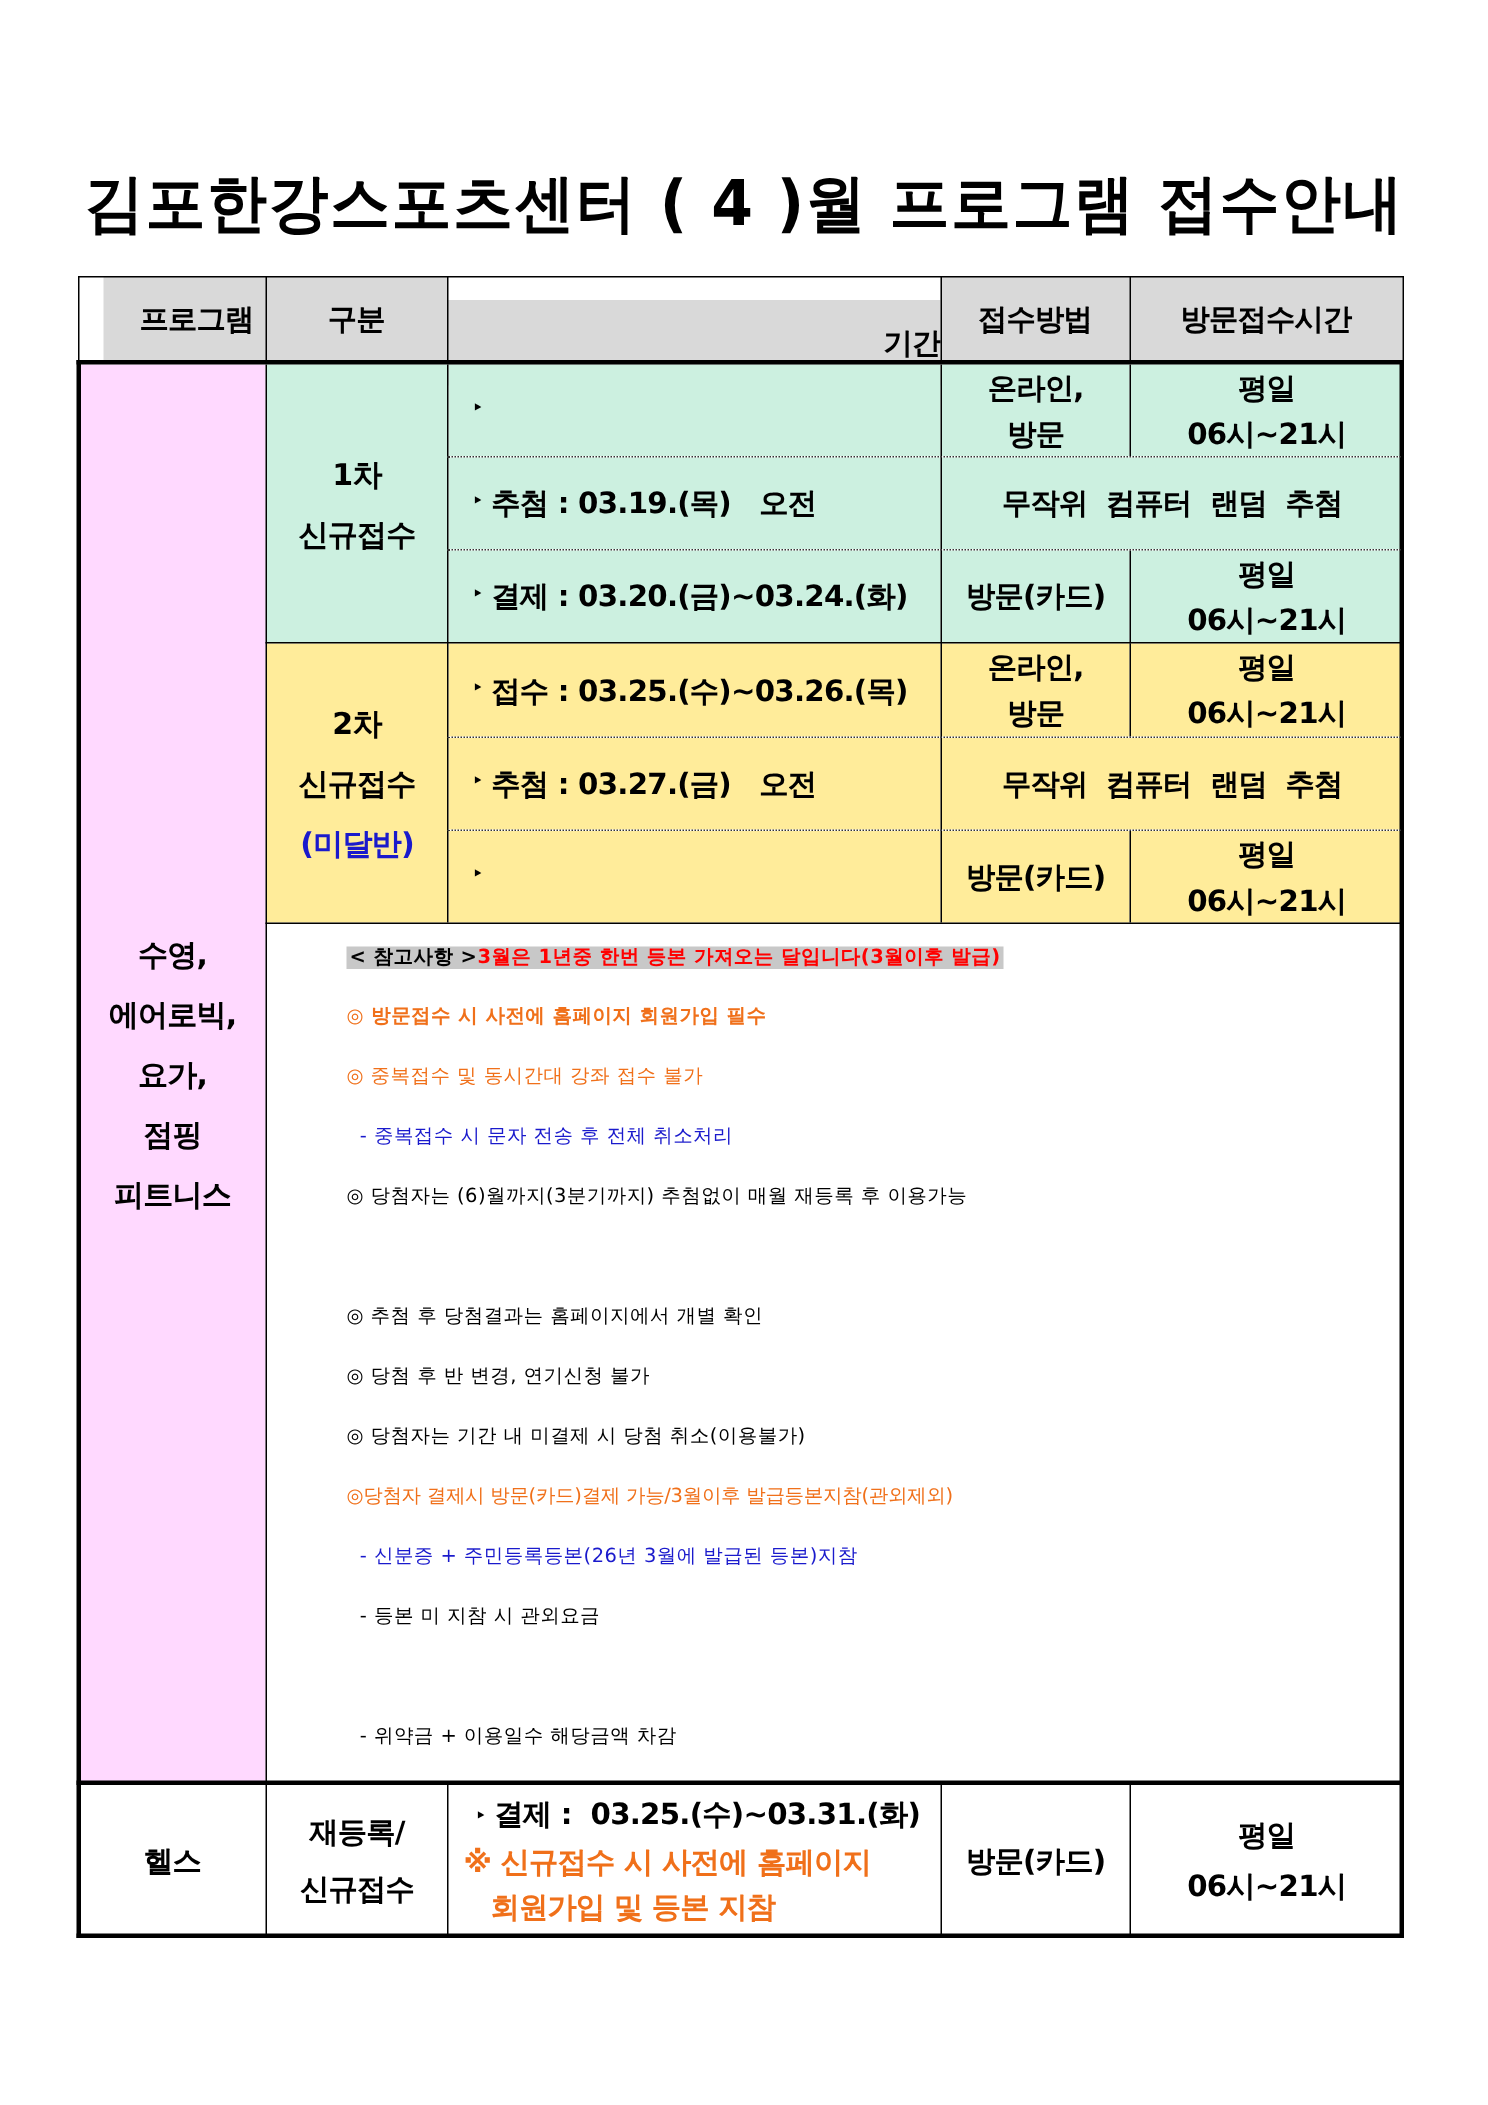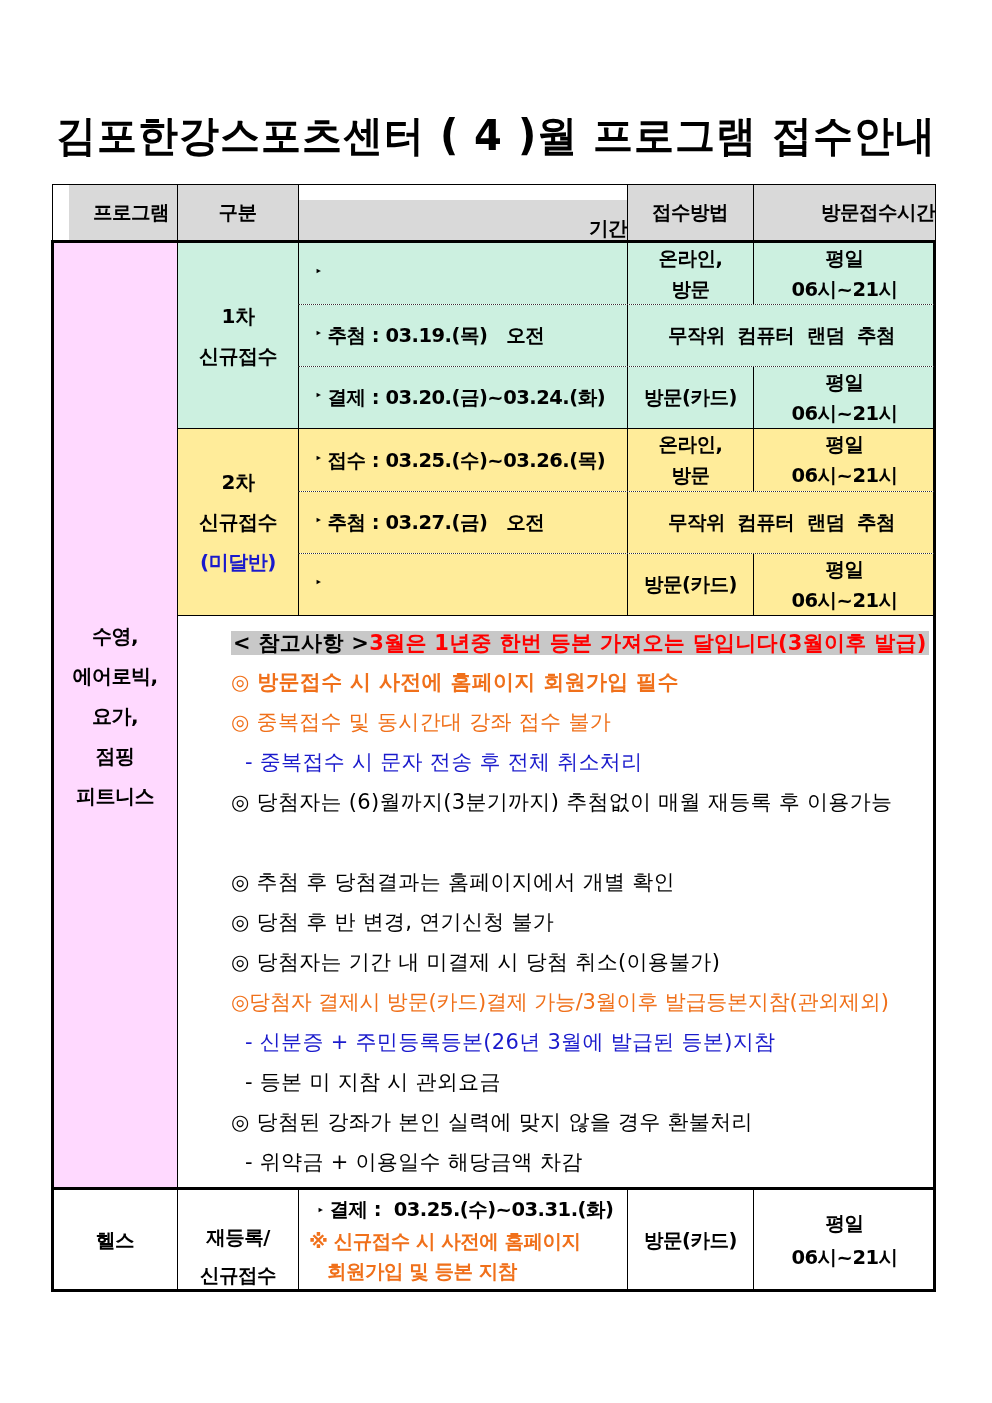--- a/index.html
+++ b/index.html
@@ -17,21 +17,21 @@
   .yellow { background: #ffec9a; }
   .white { background: #ffffff; }
   .vline { position: absolute; width: 1px; background: #000; }
   .hline { position: absolute; height: 1px; background: #000; }
   .dline { position: absolute; height: 0; border-top: 1.5px dotted #333; }
   .thick { background: #000; }
   .bullet { font-size: 11px; margin-right: 6px; position: relative; top: -2px; }
   .blue { color: #1a1acc; }
   .orange { color: #f0701a; }
   .notes { position: absolute; left: 178px; top: 616px; width: 757px; height: 572px; background: #fff; }
-  .note { position: absolute; left: 9px; font-size: 21px; font-weight: normal; white-space: nowrap; letter-spacing: 0.3px; padding-left: 44px; }
+  .note { position: absolute; left: 9px; font-size: 13px; font-weight: normal; white-space: nowrap; letter-spacing: 0.3px; padding-left: 44px; }
   .note-head { background: #c8c8c8; padding: 0 2px; }
   .note-head .h1 { color: #000; font-weight: bold; }
   .note-head .h2 { color: #ff0000; font-weight: bold; }
   .multi { flex-direction: column; }
   .multi span { display: block; }
 </style>
 </head>
 <body>
 
 <div class="title">김포한강스포츠센터 ( 4 )월 프로그램 접수안내</div>
@@ -41,21 +41,21 @@
   </div>
 <div class="abs cell hdr" style="left:177px;top:184px;width:121px;height:57px;">
     <span>구분</span>
   </div>
 <div class="abs cell hdr" style="left:298px;top:200px;width:329px;height:57px;justify-content:flex-end;">
     <span>기간</span>
   </div>
 <div class="abs cell hdr" style="left:627px;top:184px;width:126px;height:57px;">
     <span>접수방법</span>
   </div>
-<div class="abs cell hdr" style="left:753px;top:184px;width:182px;height:57px;justify-content:flex-end;">
+<div class="abs cell hdr" style="left:753px;top:184px;width:182px;height:57px;">
     <span>방문접수시간</span>
   </div>
 
 <div class="abs cell pink multi" style="left:53px;top:243px;width:124px;height:945px;line-height:40px;font-size:20px;">
   <span>수영,</span>
   <span>에어로빅,</span>
   <span>요가,</span>
   <span>점핑</span>
   <span>피트니스</span>
 </div>
@@ -139,28 +139,27 @@
   <div class="note orange" style="top:52px;font-weight:bold;">◎ 방문접수 시 사전에 홈페이지 회원가입 필수</div>
   <div class="note orange" style="top:92px;">◎ 중복접수 및 동시간대 강좌 접수 불가</div>
   <div class="note blue" style="top:132px;white-space:pre;">  - 중복접수 시 문자 전송 후 전체 취소처리</div>
   <div class="note" style="top:172px;">◎ 당첨자는 (6)월까지(3분기까지) 추첨없이 매월 재등록 후 이용가능</div>
   <div class="note" style="top:252px;">◎ 추첨 후 당첨결과는 홈페이지에서 개별 확인</div>
   <div class="note" style="top:292px;">◎ 당첨 후 반 변경, 연기신청 불가</div>
   <div class="note" style="top:332px;">◎ 당첨자는 기간 내 미결제 시 당첨 취소(이용불가)</div>
   <div class="note orange" style="top:372px;letter-spacing:-0.2px;">◎당첨자 결제시 방문(카드)결제 가능/3월이후 발급등본지참(관외제외)</div>
   <div class="note blue" style="top:412px;white-space:pre;">  - 신분증 + 주민등록등본(26년 3월에 발급된 등본)지참</div>
   <div class="note" style="top:452px;white-space:pre;">  - 등본 미 지참 시 관외요금</div>
-  <div class="note" style="top:492px;">◎ 당첨된 강좌가 본인 실력에 맞지 않을 경우 환불처리</div>
   <div class="note" style="top:532px;white-space:pre;">  - 위약금 + 이용일수 해당금액 차감</div>
 </div>
 
 <div class="abs cell white" style="left:53px;top:1190px;width:124px;height:101px;">
     <span>헬스</span>
   </div>
-<div class="abs cell white multi" style="left:178px;top:1190px;width:120px;height:101px;line-height:38px;margin-top:16px;">
+<div class="abs cell white multi" style="left:178px;top:1190px;width:120px;height:101px;line-height:38px;">
     <span>재등록/</span>
     <span>신규접수</span>
   </div>
 <div class="abs white" style="left:299px;top:1190px;width:328px;height:101px;font-weight:bold;font-size:19.5px;letter-spacing:-0.5px;">
   <div style="position:absolute;left:18px;top:4px;line-height:31px;white-space:pre;"><span class="bullet">‣</span><span>결제 :  03.25.(수)~03.31.(화)</span></div>
   <div class="orange" style="position:absolute;left:10px;top:36px;line-height:31px;">※ 신규접수 시 사전에 홈페이지</div>
   <div class="orange" style="position:absolute;left:28px;top:66px;line-height:31px;">회원가입 및 등본 지참</div>
 </div>
 <div class="abs cell white" style="left:628px;top:1190px;width:125px;height:101px;">
     <span>방문(카드)</span>

